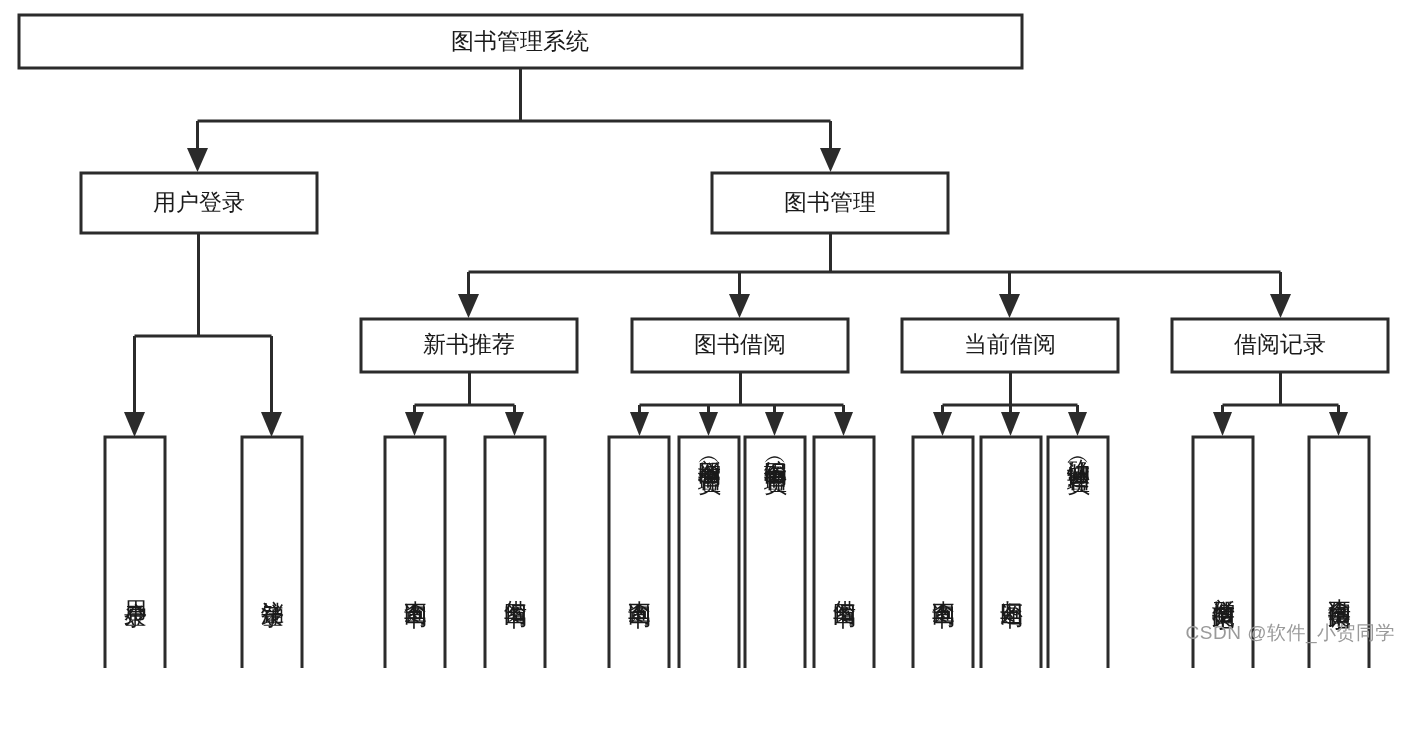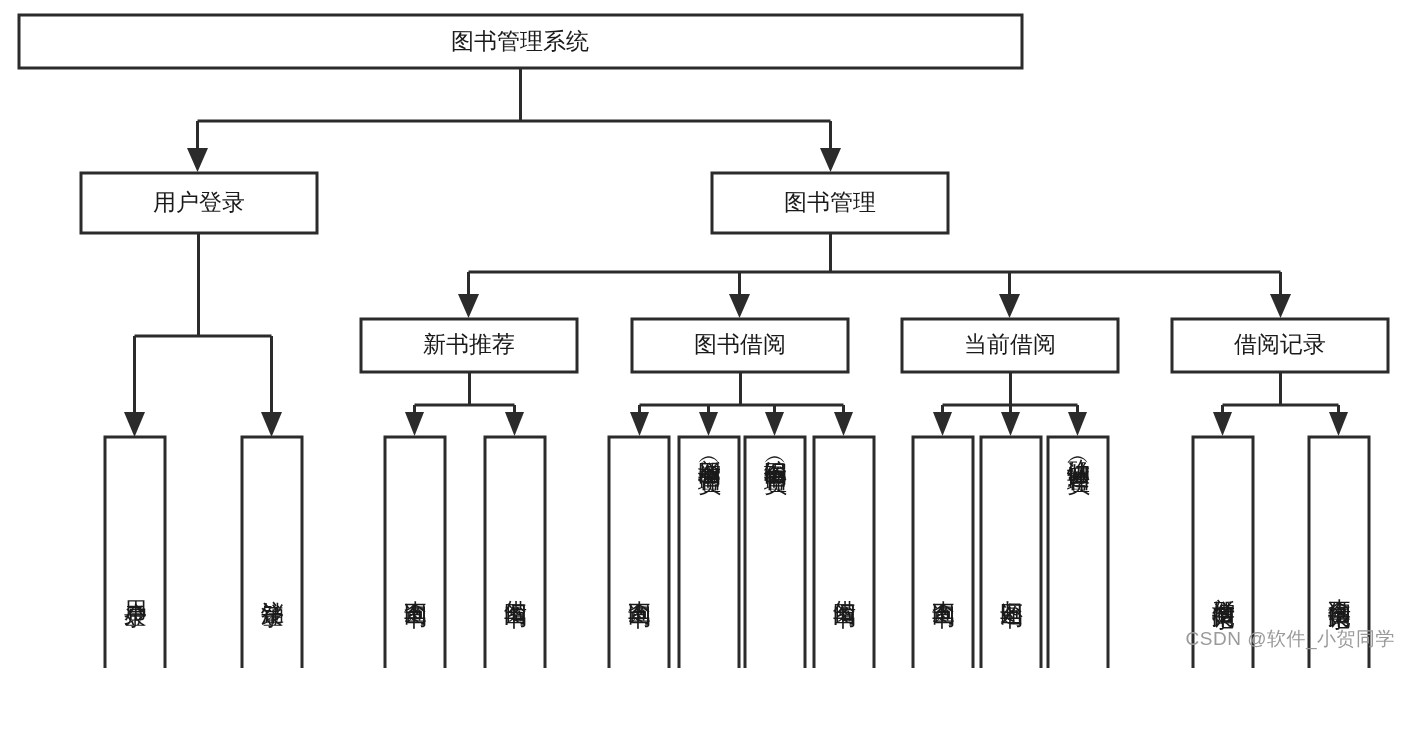--- a/index.html
+++ b/index.html
@@ -59,21 +59,21 @@
     font-size: 23px;
     line-height: 1.12;
     letter-spacing: 2px;
     color: #1a1a1a;
     white-space: nowrap;
     text-align: center;
   }
   .watermark {
     position: absolute;
     right: 10px;
-    bottom: 16px;
+    bottom: 22px;
     font-family: "Liberation Sans", "DejaVu Sans", sans-serif;
     font-size: 19px;
     color: #9a9a9a;
     letter-spacing: 0.5px;
     white-space: nowrap;
   }
 </style>
 </head>
 <body>
 

